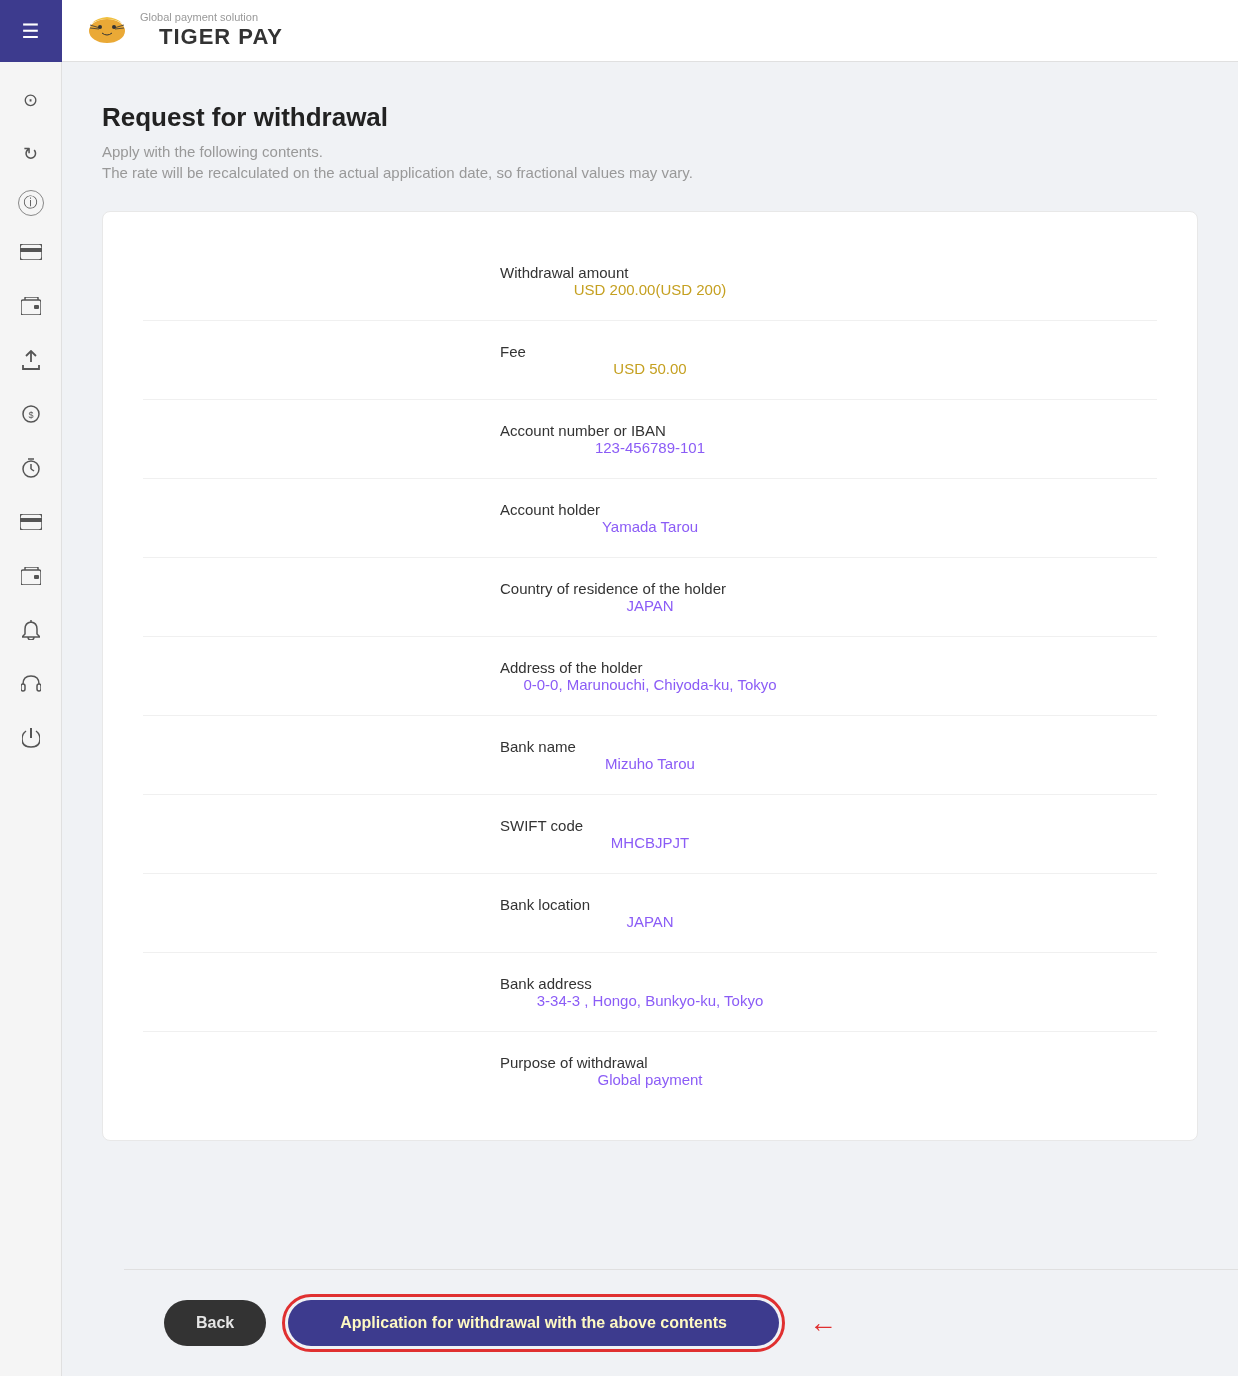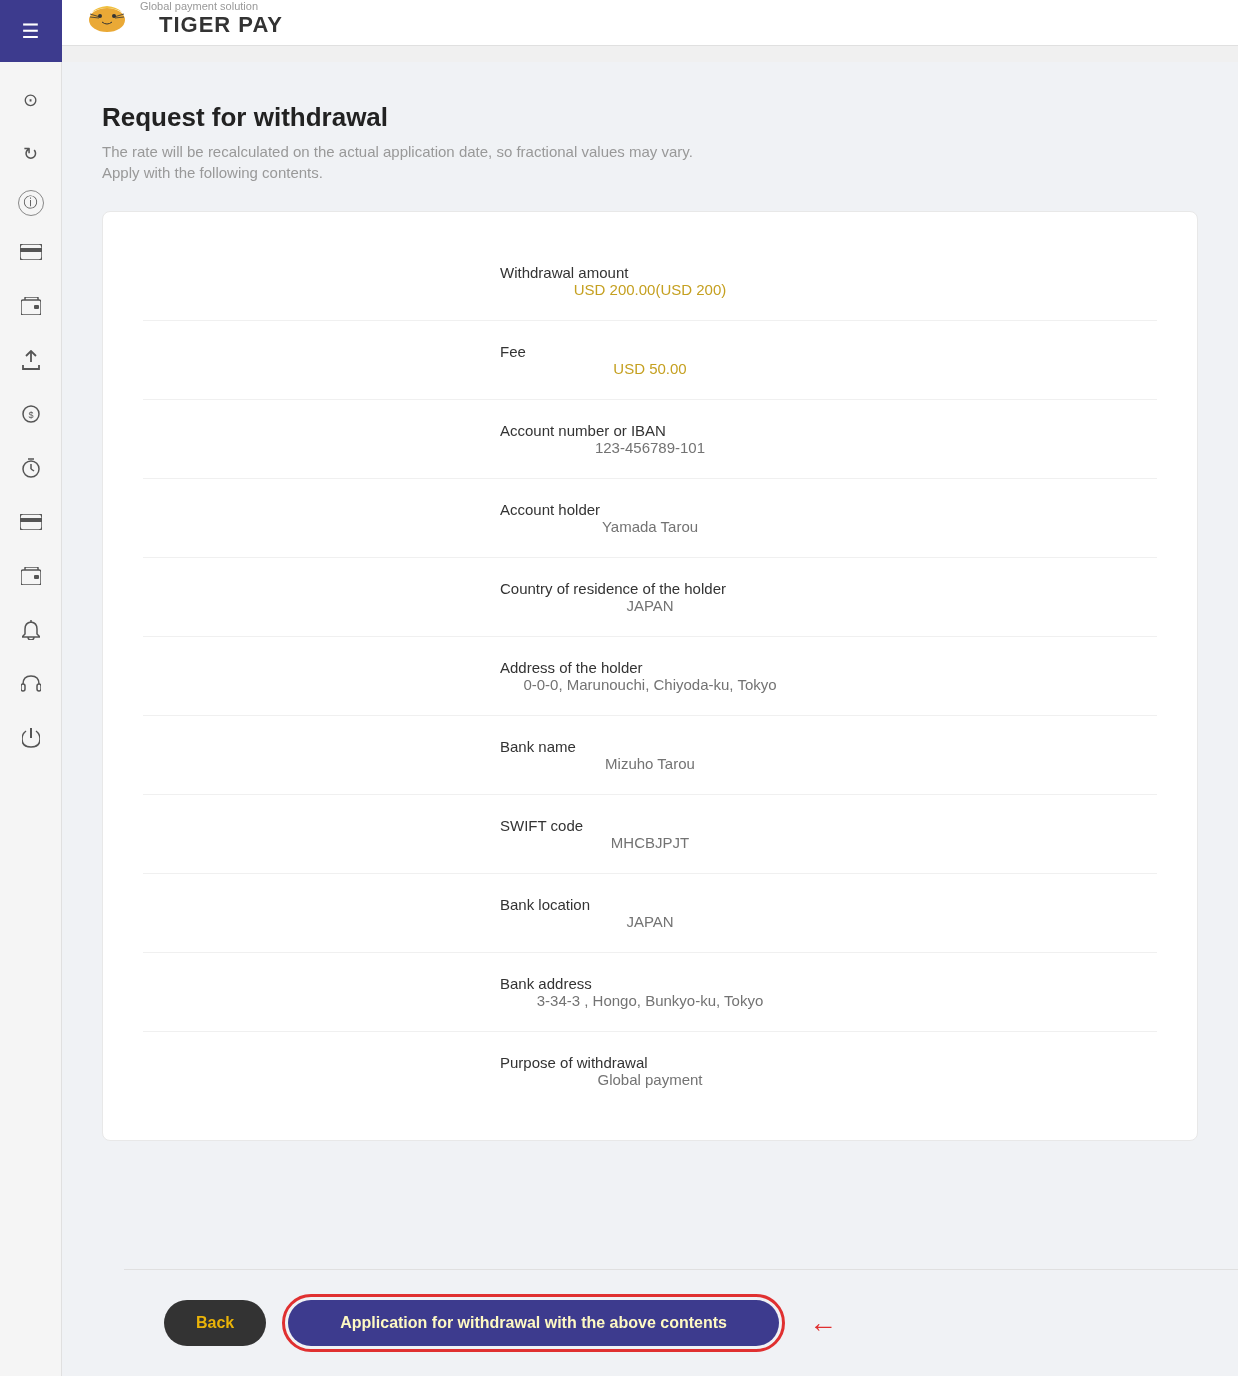--- a/index.html
+++ b/index.html
@@ -51,25 +51,25 @@
       justify-content: center;
       color: #555;
       font-size: 18px;
       cursor: pointer;
       border-radius: 4px;
     }
 
     
     .topbar {
       width: calc(1238px - 62px);
-      height: 46px;
+      height: 62px;
       background: white;
       border-bottom: 1px solid #e0e0e0;
       display: flex;
-      align-items: flex-start;
+      align-items: center;
       padding: 0 20px;
       position: absolute;
       left: 62px;
       top: 0;
     }
     .logo-area {
       display: flex;
       align-items: center;
       gap: 8px;
     }
@@ -129,21 +129,21 @@
     .info-row:last-child { border-bottom: none; }
     .info-label {
       min-width: 300px;
       font-size: 15px;
       color: #333;
       font-weight: 400;
       padding-right: 20px;
     }
     .info-value {
       font-size: 15px;
-      color: #737373;
+      color: #8b5cf6;
       flex: 1;
     }
     .info-value.accent {
       color: #c5a020;
     }
 
     
     .action-bar {
       position: absolute;
       left: 62px;
@@ -152,21 +152,21 @@
       background: #f0f2f5;
       padding: 24px 40px;
       display: flex;
       align-items: center;
       gap: 16px;
       border-top: 1px solid #e0e0e0;
     }
 
     .btn-back {
       background: #333;
-      color: #eab308;
+      color: #e5e5e5;
       border: none;
       border-radius: 24px;
       padding: 14px 32px;
       font-size: 16px;
       font-weight: 600;
       cursor: pointer;
     }
 
     .btn-apply-wrapper {
       border: 3px solid #e03030;
@@ -289,22 +289,22 @@
     </svg>
     <div>
       <div class="logo-tiger">Global payment solution</div>
       <div class="logo-name">TIGER PAY</div>
     </div>
   </div>
 </div>
 
 <div class="main">
   <h1 class="page-title">Request for withdrawal</h1>
+  <p class="page-subtitle">Apply with the following contents.</p>
   <p class="page-subtitle">The rate will be recalculated on the actual application date, so fractional values may vary.</p>
-  <p class="page-subtitle">Apply with the following contents.</p>
 
   <div class="card" id="details-card">
 
   <div class="info-row">
         <div class="info-label">Withdrawal amount</div>
         <div class="info-value accent">USD 200.00(USD 200)</div>
       </div>
       <div class="info-row">
         <div class="info-label">Fee</div>
         <div class="info-value accent">USD 50.00</div>

